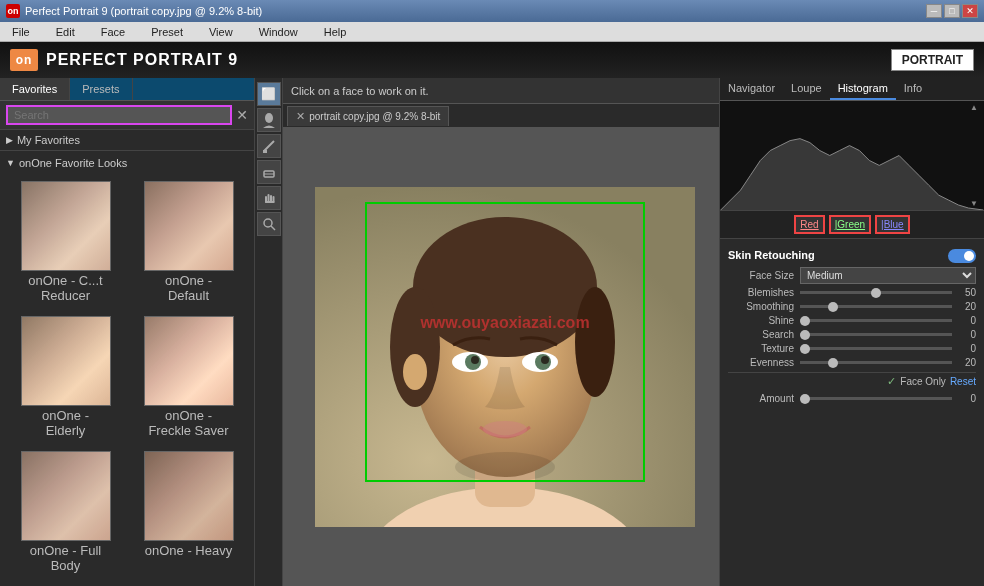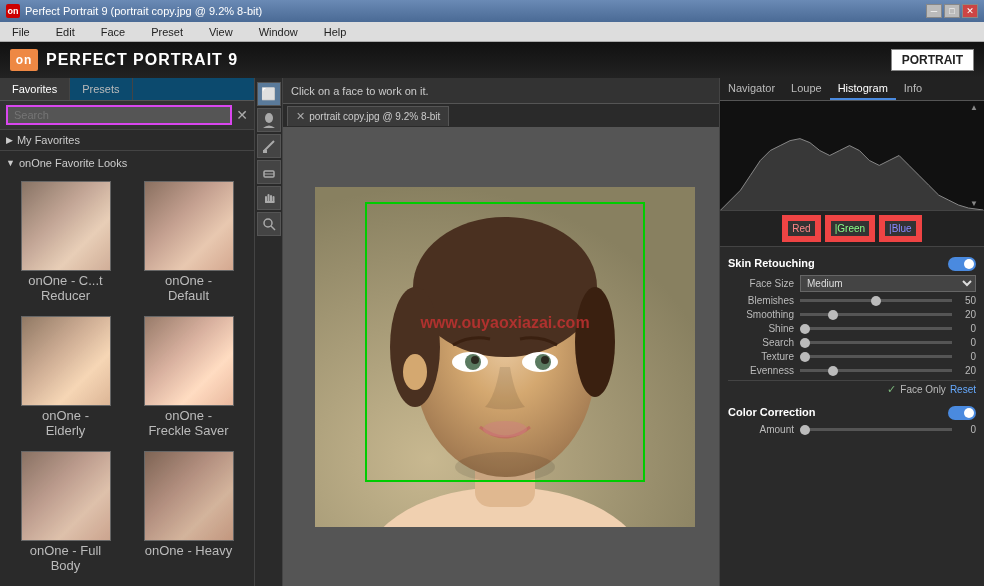--- a/index.html
+++ b/index.html
@@ -82,21 +82,21 @@
 
     
     .right-panel { width: 265px; background: #2a2a2a; border-left: 1px solid #444; display: flex; flex-direction: column; }
     .right-tabs { display: flex; background: #222; border-bottom: 1px solid #555; }
     .right-tab { padding: 4px 8px; font-size: 11px; color: #bbb; cursor: pointer; }
     .right-tab.active { color: white; border-bottom: 2px solid #4a8adf; }
 
     .histogram-area { height: 110px; background: #111; margin: 0; position: relative; border-bottom: 1px solid #444; }
 
     .color-buttons { display: flex; padding: 4px 6px; gap: 4px; border-bottom: 1px solid #444; background: #222; justify-content: center; }
-    .color-btn { padding: 2px 4px; font-size: 10px; color: #ccc; background: #333; border: 6px solid #ef4444; cursor: pointer; }
+    .color-btn { padding: 2px 4px; font-size: 10px; color: #ccc; background: #333; border: 2px solid #ef4444; cursor: pointer; text-decoration: underline; }
     .color-btn.red { color: #ff8888; }
     .color-btn.green { color: #88ff88; }
     .color-btn.blue { color: #8888ff; }
 
     .controls-area { flex: 1; overflow-y: auto; padding: 6px 8px; }
     .section-title { font-size: 11px; color: white; font-weight: bold; margin: 4px 0; display: flex; align-items: flex-start; justify-content: space-between; }
     .toggle-on { width: 28px; height: 14px; background: #4a8adf; border-radius: 7px; position: relative; cursor: pointer; }
     .toggle-on::after { content: ''; position: absolute; right: 2px; top: 2px; width: 10px; height: 10px; background: white; border-radius: 50%; }
 
     .control-row { display: flex; align-items: center; margin: 3px 0; }
@@ -401,24 +401,20 @@
           <span class="slider-val">20</span>
         </div>
       </div>
 
       <div class="face-only-row">
         <span class="checkmark">✓</span>
         <span class="face-only-label">Face Only</span>
         <span class="reset-link">Reset</span>
       </div>
 
-      <div class="section-title" style="margin-top:8px;">
-        <span>Color Correction</span>
-        <div class="toggle-on"></div>
-      </div>
 
       <div class="control-row">
         <span class="control-label">Amount</span>
         <div class="control-slider-wrap">
           <input type="range" class="slider" min="0" max="100" value="0" style="">
           <span class="slider-val">0</span>
         </div>
       </div>
     </div>
   </div>

